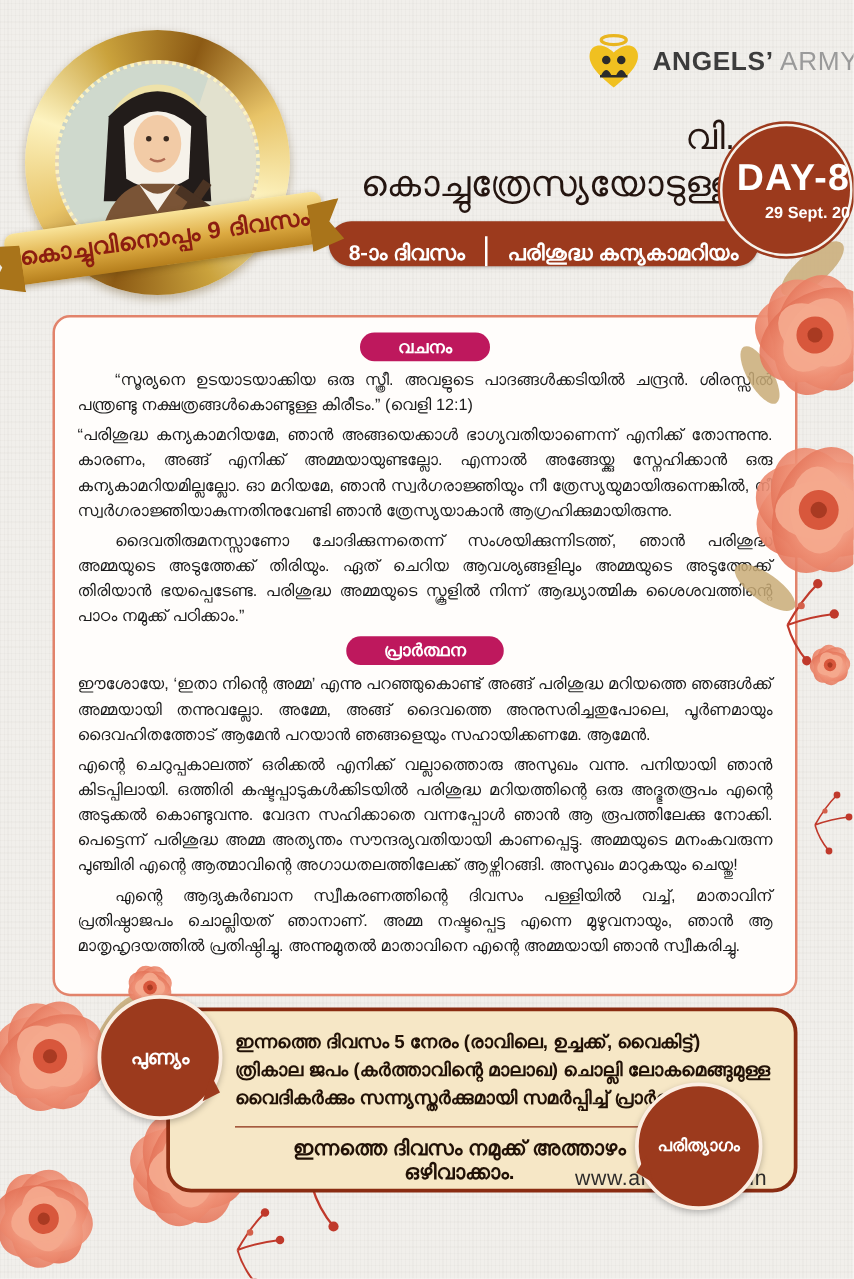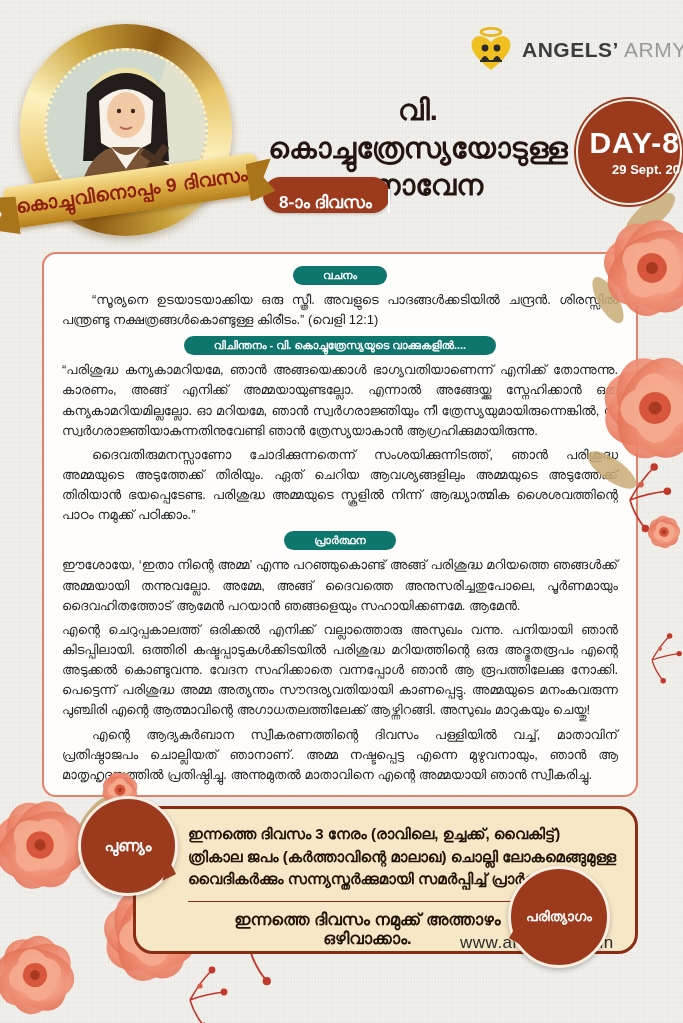--- a/index.html
+++ b/index.html
@@ -26,37 +26,37 @@
   .ribbon:before{left:-14px;clip-path:polygon(0 0,100% 6%,100% 100%,0 82%,38% 44%);}
   .ribbon:after{right:-14px;clip-path:polygon(0 6%,100% 0,62% 44%,100% 82%,0 100%);}
   .ribbon-text{color:#8c1d10;font-weight:800;font-size:19px;letter-spacing:.5px;}
   
   .logo{position:absolute;left:468px;top:26px;display:flex;align-items:center;gap:8px;z-index:4;}
   .logo-text{font-size:21px;letter-spacing:.5px;white-space:nowrap;}
   .logo-bold{font-weight:800;color:#3c3c3c;text-align:right;}
   .logo-light{font-weight:400;color:#9a9a9a;}
   
   .title{position:absolute;left:248px;top:92px;width:340px;text-align:center;z-index:4;color:#241510;}
-  .title-l1{font-size:29px;font-weight:700;line-height:1.3;}
+  .title-l1{font-size:29px;font-weight:400;line-height:1.3;text-align:right;}
   .title-l2{font-size:29px;font-weight:800;line-height:1.25;}
   
   .day-circle{position:absolute;left:576px;top:99px;width:102px;height:102px;border-radius:50%;z-index:5;
     background:#9c3a1d;border:2px solid #f6f3ec;box-shadow:0 0 0 2px #9c3a1d;
     display:flex;flex-direction:column;align-items:flex-end;justify-content:center;color:#fff;}
   .day-big{font-size:30px;font-weight:800;letter-spacing:1px;line-height:1;}
   .day-date{font-size:13px;font-weight:700;margin-top:4px;}
   
   .day-pill{position:absolute;left:263px;top:177px;height:36px;background:#9c3a1d;border-radius:18px;
     display:flex;align-items:flex-end;z-index:4;box-shadow:0 1px 3px rgba(0,0,0,.25);}
   .day-pill .seg{color:#fff;font-weight:800;font-size:17px;padding:0 16px;white-space:nowrap;}
   .day-pill .vline{width:2px;height:24px;background:#fff;}
   
   .card{position:absolute;left:42px;top:252px;width:596px;height:545px;box-sizing:border-box;z-index:2;
     background:#fffdfb;border:2px solid #e2836b;border-radius:14px;padding:6px 16px 0;overflow:hidden;}
-  .pill{background:#0f766e;color:#fff;border-radius:16px;padding:3px 30px;font-weight:700;font-size:11px;
+  .pill{background:#be185d;color:#fff;border-radius:16px;padding:3px 30px;font-weight:700;font-size:14px;
     width:max-content;max-width:520px;margin:6px auto 5px;text-align:center;}
   .para{margin:4px 2px;font-size:13px;line-height:1.55;color:#1c1c1c;text-align:justify;}
   .indent{text-indent:30px;}
   
   .bottom-box{position:absolute;left:133px;top:806px;width:505px;height:148px;box-sizing:border-box;z-index:4;
     background:#f6e7c6;border:3px solid #8a2c12;border-radius:20px;padding:14px 18px 10px 52px;}
   .punyam-lines{font-size:15px;font-weight:800;color:#211106;line-height:1.5;}
   .bb-divider{border:none;border-top:1.5px solid #8a2c12;margin:10px 10px 8px 0;}
   .parityagam-text{font-size:16.5px;font-weight:800;color:#211106;text-align:center;margin-top:7px;padding-right:70px;}
   .tag-circle{position:absolute;border-radius:50%;background:#9c3a1d;border:3px solid #fbeee2;z-index:6;
@@ -179,41 +179,41 @@
     </div>
 
     <div class="day-circle">
       <div class="day-big">DAY-8</div>
       <div class="day-date">29 Sept. 20</div>
     </div>
 
     <div class="day-pill">
       <span class="seg">8-ാം ദിവസം</span>
       <span class="vline"></span>
+      <span class="seg">പരിശുദ്ധ കന്യകാമറിയം</span>
     </div>
   </div>
 
   <div class="card">
     <div class="pill">വചനം</div>
     <p class="para indent">“സൂര്യനെ ഉടയാടയാക്കിയ ഒരു സ്ത്രീ. അവളുടെ പാദങ്ങൾക്കടിയിൽ ചന്ദ്രൻ. ശിരസ്സിൽ പന്ത്രണ്ടു നക്ഷത്രങ്ങൾകൊണ്ടുള്ള കിരീടം.” (വെളി 12:1)</p>
 
-    <div class="pill">വിചിന്തനം - വി. കൊച്ചുത്രേസ്യയുടെ വാക്കുകളിൽ....</div>
     <p class="para">“പരിശുദ്ധ കന്യകാമറിയമേ, ഞാൻ അങ്ങയെക്കാൾ ഭാഗ്യവതിയാണെന്ന് എനിക്ക് തോന്നുന്നു. കാരണം, അങ്ങ് എനിക്ക് അമ്മയായുണ്ടല്ലോ. എന്നാൽ അങ്ങേയ്ക്കു സ്നേഹിക്കാൻ ഒരു കന്യകാമറിയമില്ലല്ലോ. ഓ മറിയമേ, ഞാൻ സ്വർഗരാജ്ഞിയും നീ ത്രേസ്യയുമായിരുന്നെങ്കിൽ, നീ സ്വർഗരാജ്ഞിയാകുന്നതിനുവേണ്ടി ഞാൻ ത്രേസ്യയാകാൻ ആഗ്രഹിക്കുമായിരുന്നു.</p>
     <p class="para indent">ദൈവതിരുമനസ്സാണോ ചോദിക്കുന്നതെന്ന് സംശയിക്കുന്നിടത്ത്, ഞാൻ പരിശുദ്ധ അമ്മയുടെ അടുത്തേക്ക് തിരിയും. ഏത് ചെറിയ ആവശ്യങ്ങളിലും അമ്മയുടെ അടുത്തേക്ക് തിരിയാൻ ഭയപ്പെടേണ്ട. പരിശുദ്ധ അമ്മയുടെ സ്കൂളിൽ നിന്ന് ആദ്ധ്യാത്മിക ശൈശവത്തിന്റെ പാഠം നമുക്ക് പഠിക്കാം.”</p>
 
     <div class="pill">പ്രാർത്ഥന</div>
     <p class="para">ഈശോയേ, ‘ഇതാ നിന്റെ അമ്മ’ എന്നു പറഞ്ഞുകൊണ്ട് അങ്ങ് പരിശുദ്ധ മറിയത്തെ ഞങ്ങൾക്ക് അമ്മയായി തന്നുവല്ലോ. അമ്മേ, അങ്ങ് ദൈവത്തെ അനുസരിച്ചതുപോലെ, പൂർണമായും ദൈവഹിതത്തോട് ആമേൻ പറയാൻ ഞങ്ങളെയും സഹായിക്കണമേ. ആമേൻ.</p>
 
     <p class="para">എന്റെ ചെറുപ്പകാലത്ത് ഒരിക്കൽ എനിക്ക് വല്ലാത്തൊരു അസുഖം വന്നു. പനിയായി ഞാൻ കിടപ്പിലായി. ഒത്തിരി കഷ്ടപ്പാടുകൾക്കിടയിൽ പരിശുദ്ധ മറിയത്തിന്റെ ഒരു അദ്ഭുതരൂപം എന്റെ അടുക്കൽ കൊണ്ടുവന്നു. വേദന സഹിക്കാതെ വന്നപ്പോൾ ഞാൻ ആ രൂപത്തിലേക്കു നോക്കി. പെട്ടെന്ന് പരിശുദ്ധ അമ്മ അത്യന്തം സൗന്ദര്യവതിയായി കാണപ്പെട്ടു. അമ്മയുടെ മനംകവരുന്ന പുഞ്ചിരി എന്റെ ആത്മാവിന്റെ അഗാധതലത്തിലേക്ക് ആഴ്ന്നിറങ്ങി. അസുഖം മാറുകയും ചെയ്തു!</p>
     <p class="para indent">എന്റെ ആദ്യകുർബാന സ്വീകരണത്തിന്റെ ദിവസം പള്ളിയിൽ വച്ച്, മാതാവിന് പ്രതിഷ്ഠാജപം ചൊല്ലിയത് ഞാനാണ്. അമ്മ നഷ്ടപ്പെട്ട എന്നെ മുഴുവനായും, ഞാൻ ആ മാതൃഹൃദയത്തിൽ പ്രതിഷ്ഠിച്ചു. അന്നുമുതൽ മാതാവിനെ എന്റെ അമ്മയായി ഞാൻ സ്വീകരിച്ചു.</p>
   </div>
 
   <div class="bottom-box">
     <div class="punyam-lines">
-      <div>ഇന്നത്തെ ദിവസം 3 നേരം (രാവിലെ, ഉച്ചക്ക്, വൈകിട്ട്)</div>
+      <div>ഇന്നത്തെ ദിവസം 5 നേരം (രാവിലെ, ഉച്ചക്ക്, വൈകിട്ട്)</div>
       <div>ത്രികാല ജപം (കർത്താവിന്റെ മാലാഖ) ചൊല്ലി ലോകമെങ്ങുമുള്ള</div>
       <div>വൈദികർക്കും സന്ന്യസ്തർക്കുമായി സമർപ്പിച്ച് പ്രാർത്ഥിക്കാം.</div>
     </div>
     <hr class="bb-divider">
     <div class="parityagam-text">ഇന്നത്തെ ദിവസം നമുക്ക് അത്താഴം ഒഴിവാക്കാം.</div>
   </div>
 
   <div class="tag-circle tag-punyam">
     <span>പുണ്യം</span>
   </div>

